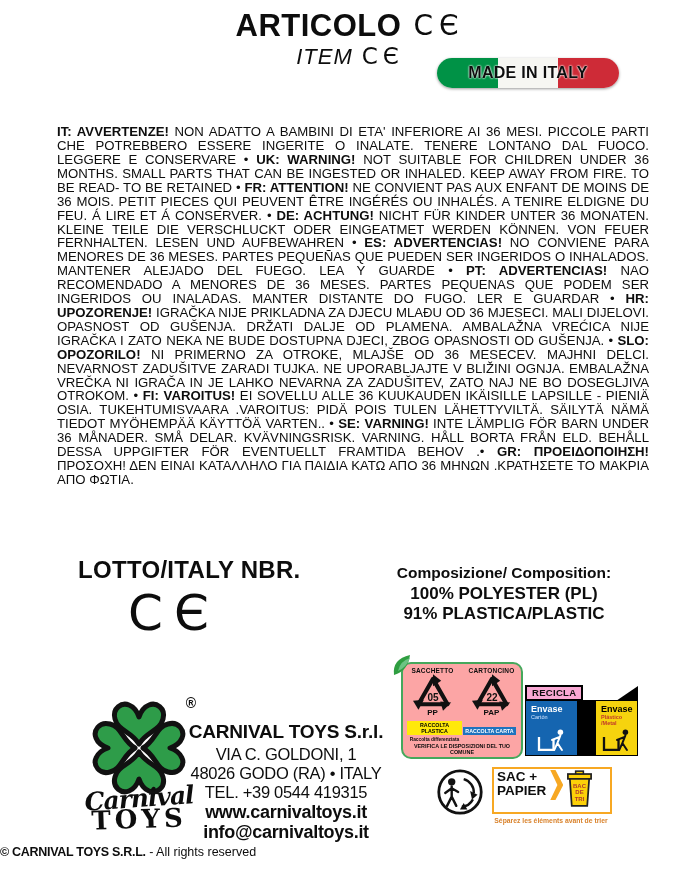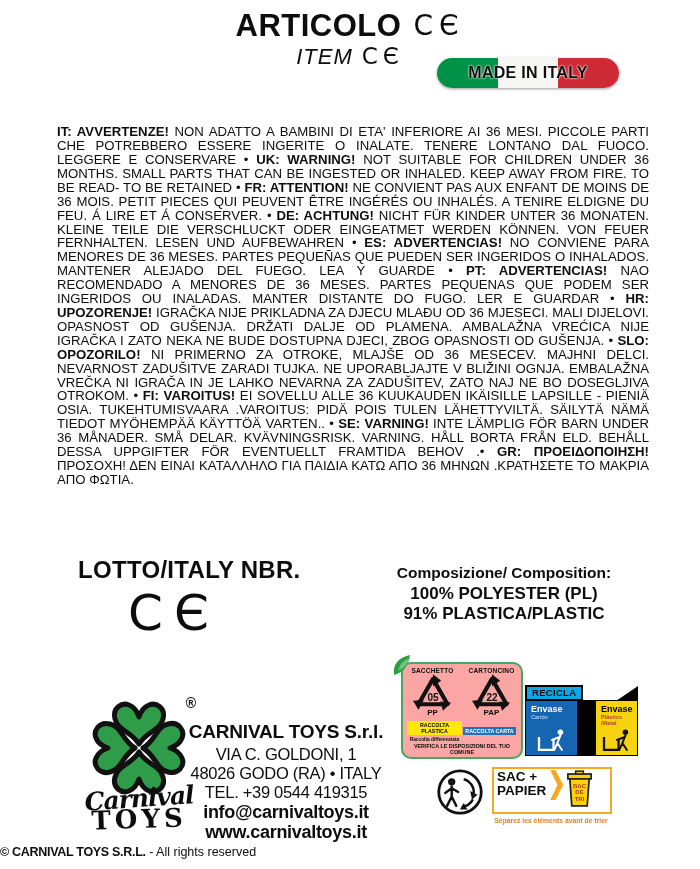--- a/index.html
+++ b/index.html
@@ -53,21 +53,21 @@
   .eco-tagrow{display:flex;justify-content:space-between;padding:0 4px;margin-top:2px;}
   .eco-cell{width:55px;text-align:center;}
   .eco-tag{font-size:5.3px;font-weight:bold;padding:1px 2px;display:inline-block;line-height:6px;}
   .tag-yellow{background:var(--tag-yellow);color:#000;}
   .tag-blue{background:var(--tag-blue);color:#fff;}
   .eco-note{font-size:4.8px;font-weight:bold;text-align:center;}
   .eco-footer{position:absolute;bottom:2px;left:0;right:0;text-align:center;font-size:5.4px;font-weight:bold;}
 
   
   .recicla{position:absolute;left:525px;top:685px;width:113px;height:71px;}
-  .recicla-head{position:absolute;top:0;left:0;background:#0ea5e9;border:2px solid #000;font-size:9.5px;
+  .recicla-head{position:absolute;top:0;left:0;background:#f9a8d4;border:2px solid #000;font-size:9.5px;
                 font-weight:bold;padding:0 5px;line-height:12px;z-index:3;letter-spacing:.3px;}
   .recicla-fold{position:absolute;top:1px;right:0;width:22px;height:15px;background:#000;
                 clip-path:polygon(100% 0,100% 100%,0 100%);z-index:2;}
   .recicla-panels{position:absolute;top:15px;left:0;right:0;bottom:0;display:flex;gap:19px;background:#000;
                   border:1px solid #000;}
   .panel{position:relative;}
   .p-blue{width:46%;background:var(--recicla-blue);color:#fff;}
   .p-yellow{flex:1;background:var(--recicla-yellow);color:#000;}
   .env-title{font-size:9px;font-weight:bold;margin:3px 0 0 5px;}
   .env-sub{font-size:5.5px;margin-left:5px;line-height:6px;}
@@ -214,22 +214,22 @@
     </svg>
     <span class="brand-script">Carnival</span>
     <span class="brand-toys">TOYS</span>
   </div>
 
   <div class="addr">
     <div class="addr-name">CARNIVAL TOYS S.r.l.</div>
     <div class="addr-line">VIA C. GOLDONI, 1</div>
     <div class="addr-line">48026 GODO (RA) • ITALY</div>
     <div class="addr-line">TEL. +39 0544 419315</div>
+    <div class="addr-web">www.carnivaltoys.it</div>
     <div class="addr-web">info@carnivaltoys.it</div>
-    <div class="addr-web">www.carnivaltoys.it</div>
   </div>
 
   <svg class="triman" viewBox="0 0 52 52">
     <circle cx="26" cy="26" r="23" fill="none" stroke="#111" stroke-width="3"></circle>
     <circle cx="17" cy="15" r="4" fill="#111"></circle>
     <path d="M17,20 L17,31 M17,22 L10,27 M17,22 L24,26 M17,31 L12,41 M17,31 L22,41" fill="none" stroke="#111" stroke-width="2.6" stroke-linecap="round"></path>
     <path d="M30,12 A15,15 0 0 1 41,27" fill="none" stroke="#111" stroke-width="2.6"></path>
     <polygon points="37,25 45,29 39,34" fill="#111"></polygon>
     <path d="M40,34 A15,15 0 0 1 28,42" fill="none" stroke="#111" stroke-width="2.6"></path>
     <polygon points="30,38 26,45 34,45" fill="#111"></polygon>

